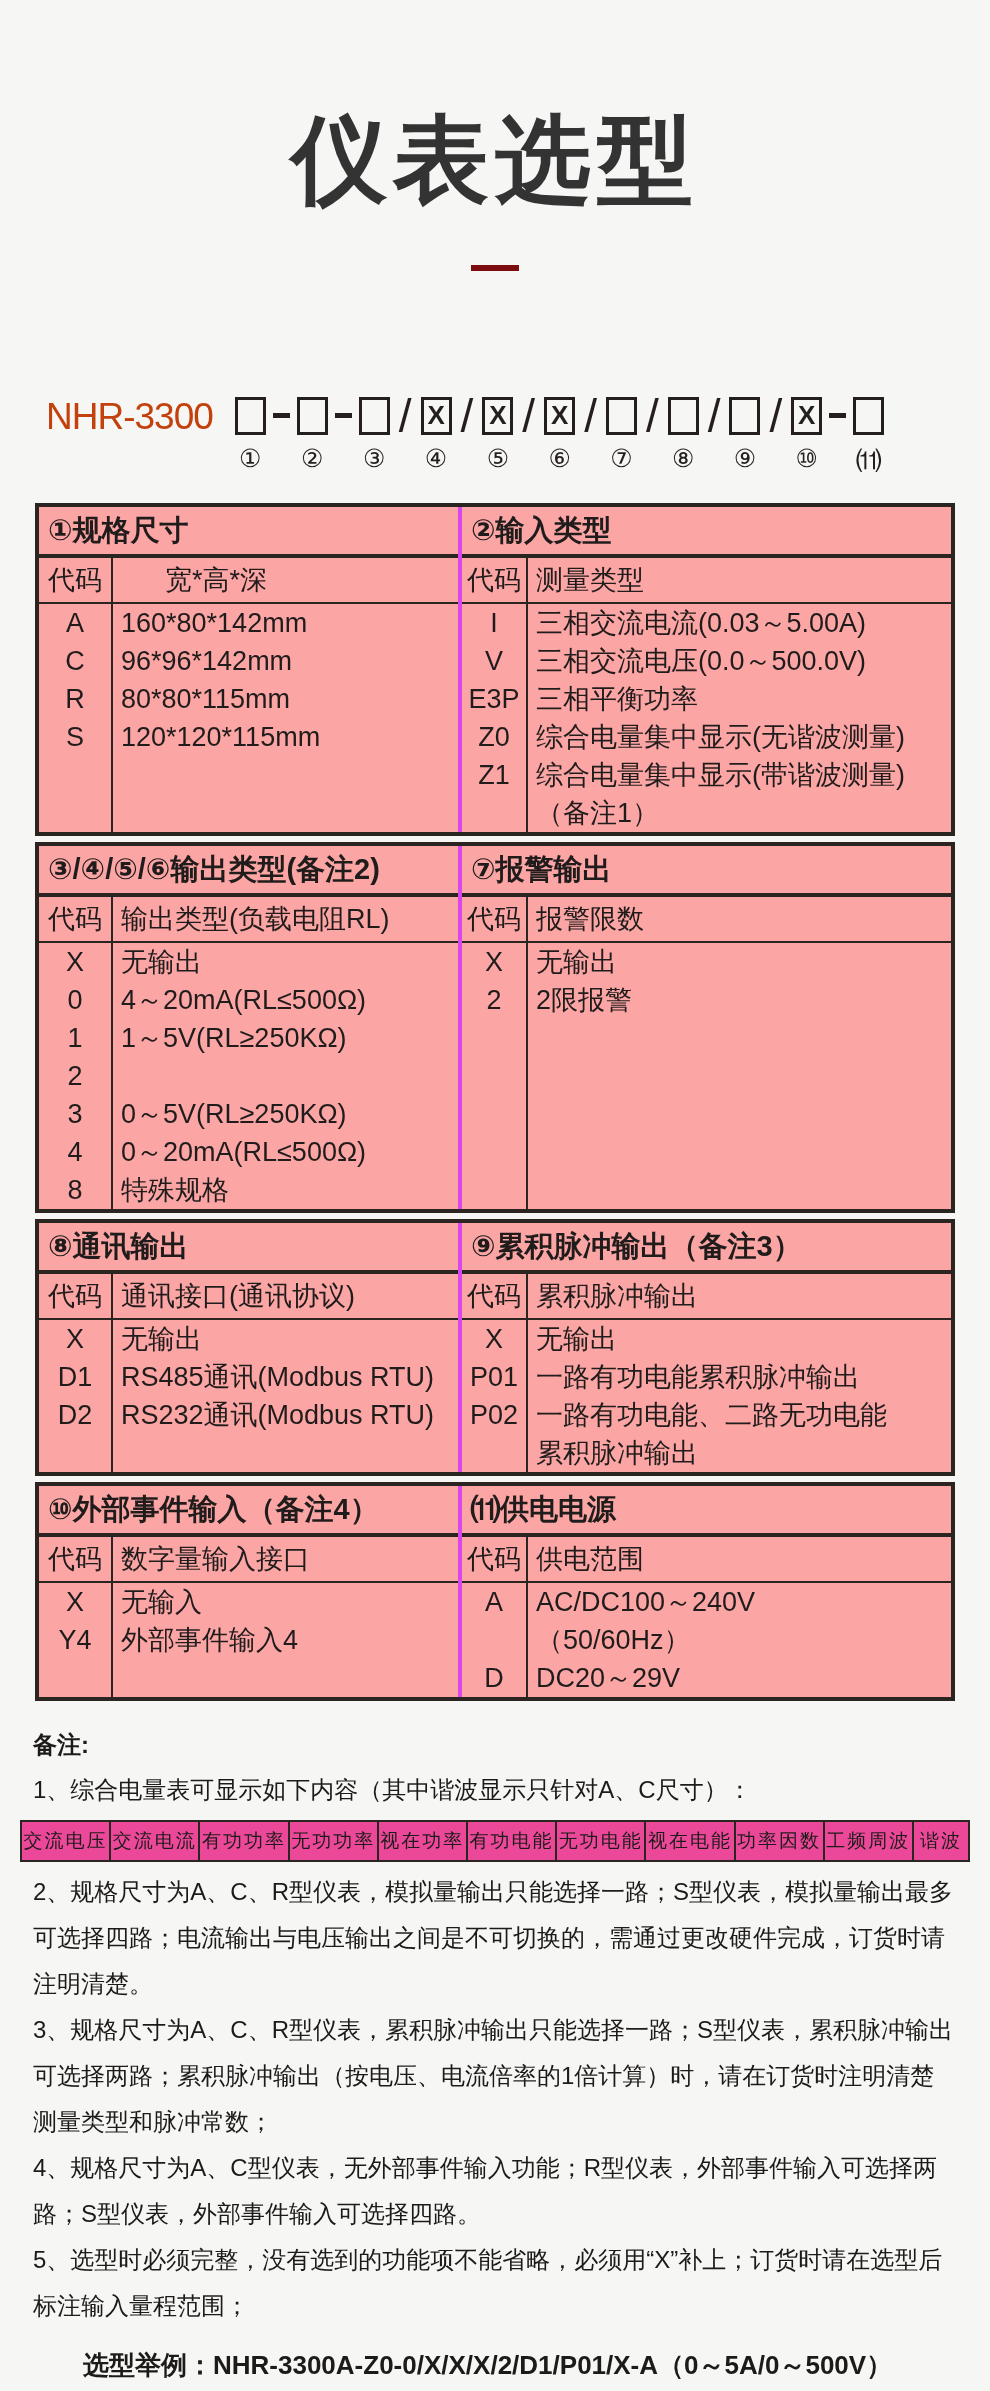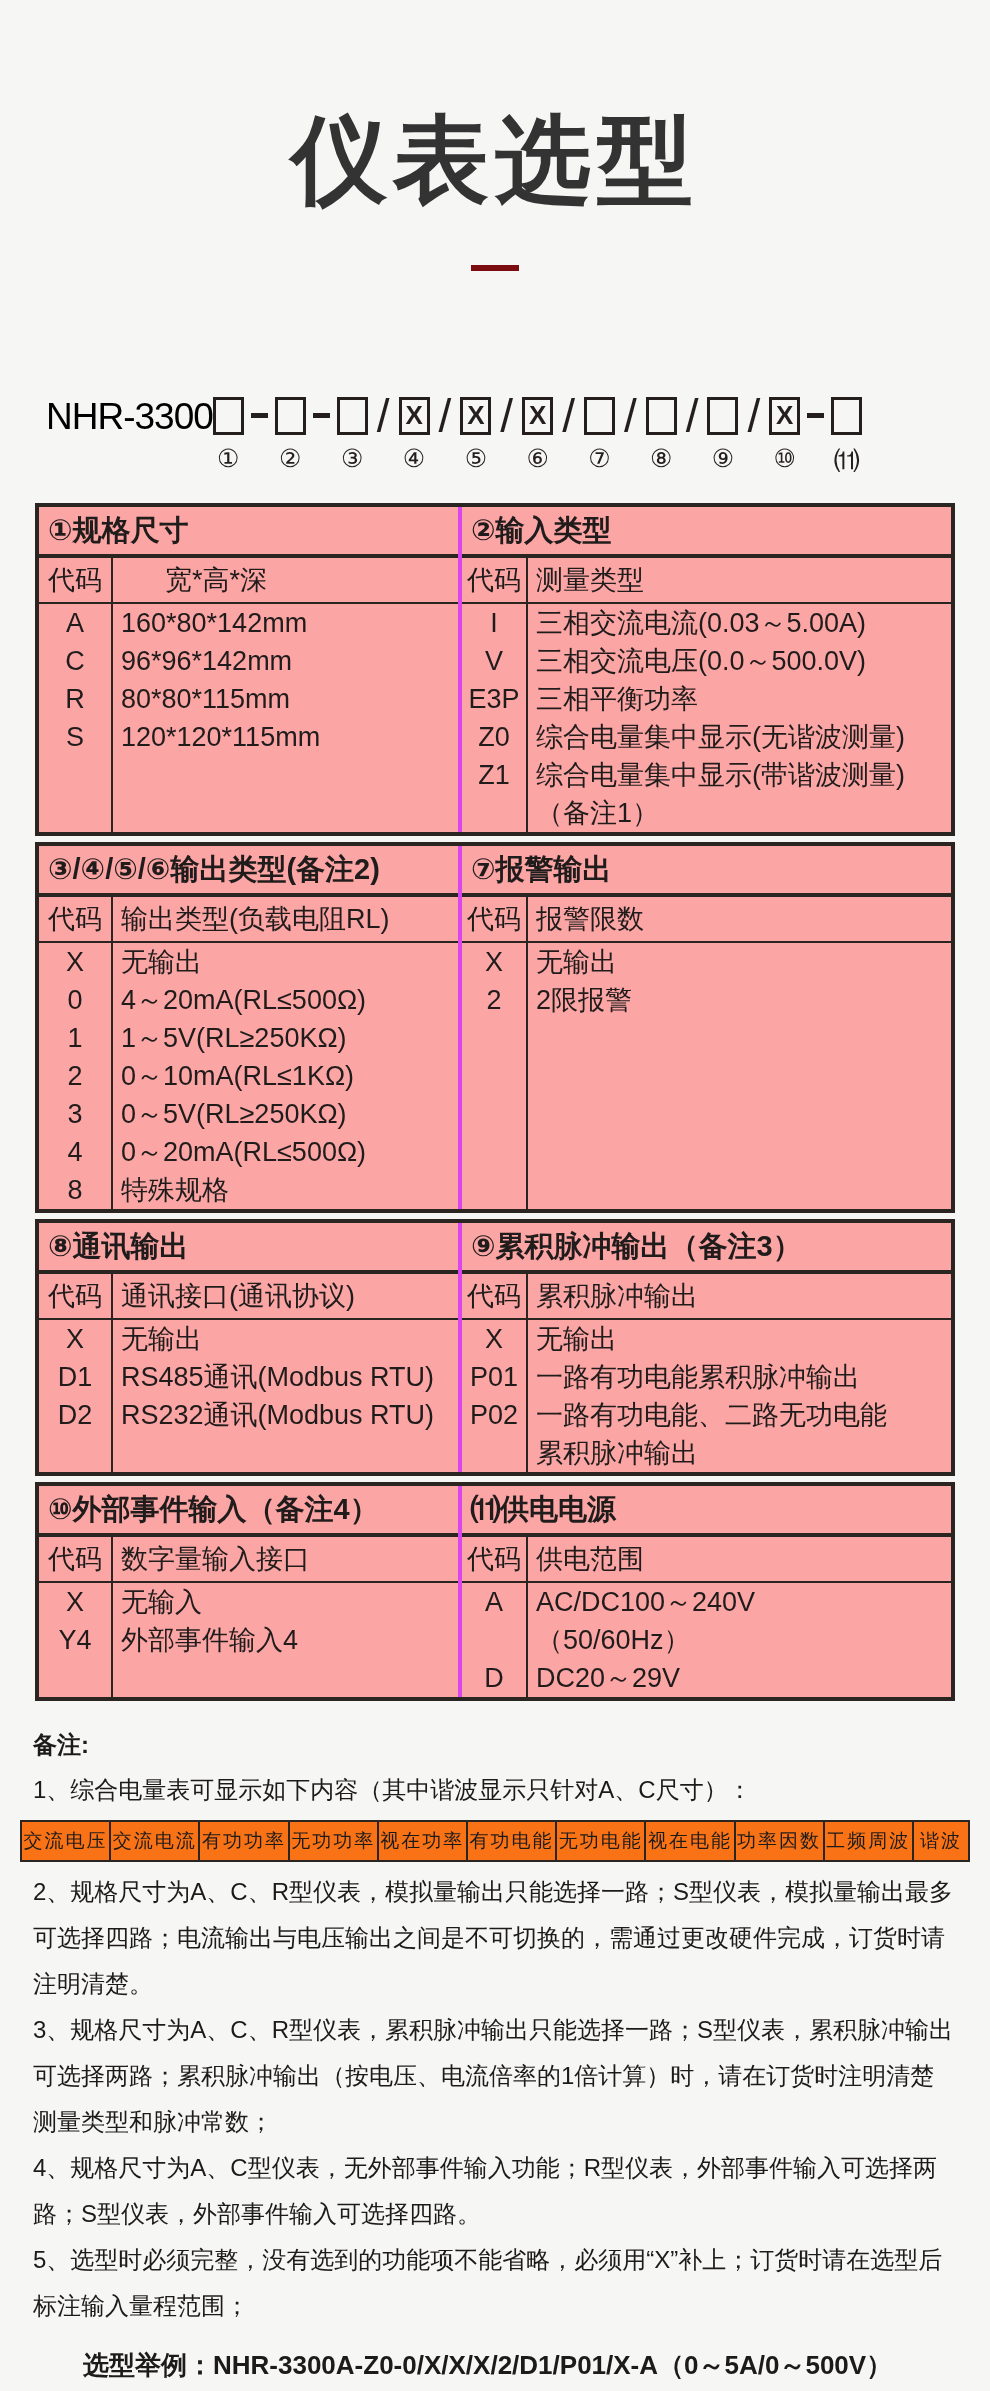--- a/index.html
+++ b/index.html
@@ -6,22 +6,22 @@
   .page{position:relative;width:990px;height:2391px;margin:0 auto;background:#f6f6f4;
         font-family:"Liberation Sans","DejaVu Sans",sans-serif;color:#201d1c;overflow:hidden;}
 
   
   .title{margin:0;padding-top:110px;text-align:center;font-size:96px;font-weight:bold;
          color:#333;letter-spacing:6px;line-height:1.05;}
   .dash{width:48px;height:6px;margin:54px auto 0;}
 
   
   .model-row{display:flex;align-items:flex-start;margin:126px 0 0 46px;}
-  .model-prefix{font-size:37px;line-height:40px;letter-spacing:-1px;color:#000000;
-                margin-right:0;font-weight:500;white-space:nowrap;}
+  .model-prefix{font-size:37px;line-height:40px;letter-spacing:-1px;color:#c2410c;
+                margin-right:22px;font-weight:500;white-space:nowrap;}
   .slots{display:flex;align-items:flex-start;gap:7px;}
   .slot{display:flex;flex-direction:column;align-items:center;gap:9px;}
   .box{box-sizing:border-box;width:31px;height:38px;border:3px solid #241f1d;
        display:flex;align-items:center;justify-content:center;
        font-size:26px;font-weight:600;color:#241f1d;}
   .slot-label{font-size:25px;color:#241f1d;font-family:"Liberation Serif","DejaVu Serif",serif;}
   .sep{height:38px;display:flex;align-items:center;justify-content:center;color:#241f1d;}
   .sep.dash-sep::before{content:"";display:block;width:17px;height:5px;background:#241f1d;}
   .sep.slash-sep{font-size:46px;font-weight:400;line-height:38px;padding:0 2px;}
 
@@ -43,21 +43,21 @@
   .half.right .code{width:64px;}
   .desc{flex:1;padding-left:8px;color:#1f1c1b;white-space:pre-line;overflow:hidden;}
   .desc.indent{padding-left:52px;}
   .rows{display:flex;flex-direction:column;flex:1;}
   .filler{flex:1;display:flex;min-height:0;}
 
   
   .notes{margin:22px 33px 0;color:#1d1b1a;}
   .notes-label{font-size:24px;font-weight:600;line-height:44px;}
   .note-p{font-size:24px;line-height:46px;margin:0;}
-  .mini-table{display:flex;border:2px solid #2b2522;margin:7px -13px 7px -13px;background:#f97316;}
+  .mini-table{display:flex;border:2px solid #2b2522;margin:7px -13px 7px -13px;background:#ec4899;}
   .mini-cell{flex:1;border-right:2px solid #2b2522;text-align:center;white-space:nowrap;overflow:hidden;
              font-family:"Liberation Serif","DejaVu Serif",serif;font-size:19px;line-height:38px;letter-spacing:2px;}
   .mini-cell:last-child{border-right:none;flex:0.62;}
   .example{font-size:26px;font-weight:600;margin:16px 0 0 50px;line-height:40px;}
 </style>
 </head>
 <body>
 
 <div class="page">
   <h1 class="title">仪表选型</h1>
@@ -204,21 +204,20 @@
             <div class="trow">
               <div class="code">0</div>
               <div class="desc">4～20mA(RL≤500Ω)</div>
             </div>
             <div class="trow">
               <div class="code">1</div>
               <div class="desc">1～5V(RL≥250KΩ)</div>
             </div>
             <div class="trow">
               <div class="code">2</div>
-              <div class="desc">0～10mA(RL≤1KΩ)</div>
             </div>
             <div class="trow">
               <div class="code">3</div>
               <div class="desc">0～5V(RL≥250KΩ)</div>
             </div>
             <div class="trow">
               <div class="code">4</div>
               <div class="desc">0～20mA(RL≤500Ω)</div>
             </div>
             <div class="trow">

